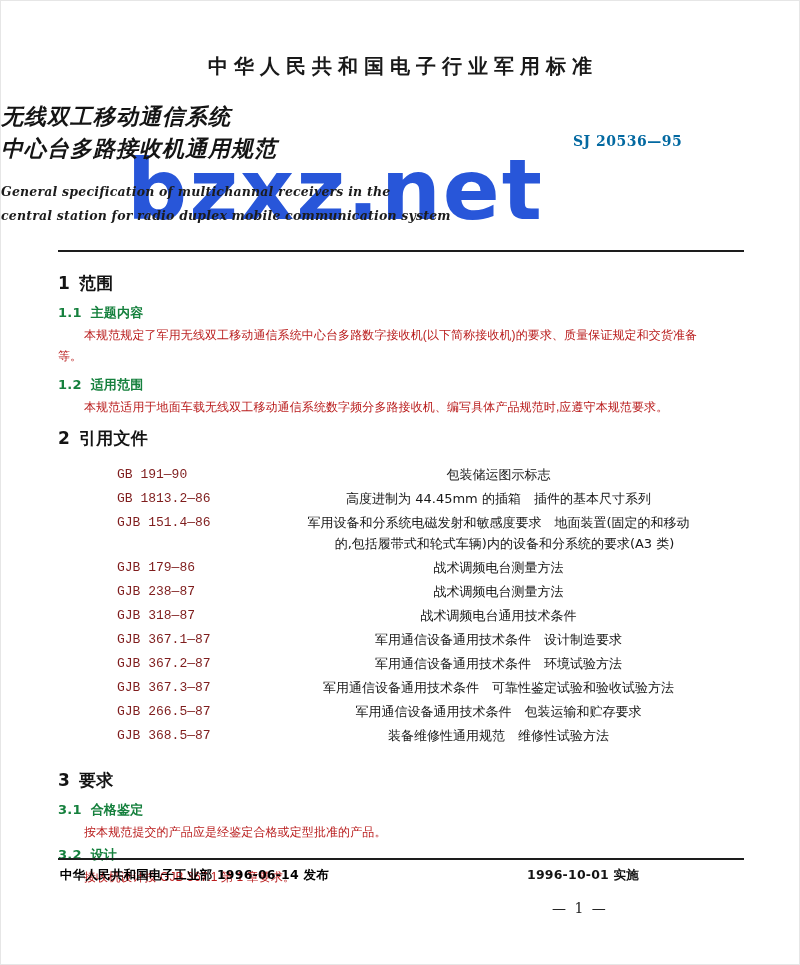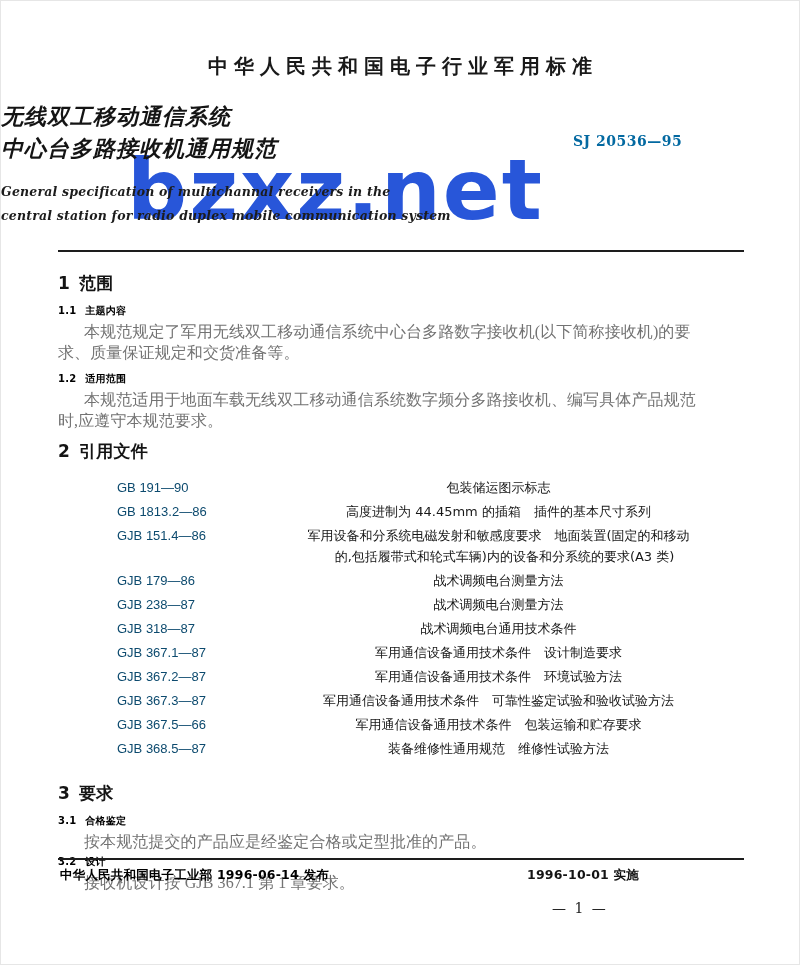--- a/index.html
+++ b/index.html
@@ -121,55 +121,55 @@
     font-weight: bold;
     color: #141414;
     margin: 0 0 0 0;
     padding-top: 9px;
     letter-spacing: 0.2px;
   }
   .h1 .num { margin-right: 9px; }
 
   .h2 {
     font-family: "DejaVu Sans", "Liberation Sans", sans-serif;
-    font-size: 10px;
-    font-weight: bold;
-    color: #000000;
+    font-size: 13px;
+    font-weight: bold;
+    color: #15803d;
     padding-top: 9px;
     letter-spacing: 0.2px;
   }
   .h2 .num { margin-right: 9px; }
 
   .para {
-    font-family: Liberation Serif, serif;
-    font-size: 16px;
+    font-family: Liberation Sans, sans-serif;
+    font-size: 12px;
     line-height: 21px;
-    color: #737373;
+    color: #b91c1c;
     text-indent: 26px;
     margin-top: 3px;
     width: 640px;
     letter-spacing: 0.1px;
   }
 
   
   .ref-list {
     margin-top: 14px;
     margin-left: 59px;
   }
   .ref-row {
     display: flex;
     align-items: flex-start;
     margin-bottom: 3px;
   }
   .ref-code {
     flex: 0 0 132px;
-    font-family: Liberation Sans, sans-serif;
+    font-family: Liberation Mono, monospace;
     font-size: 13px;
     line-height: 21px;
-    color: #0c4a6e;
+    color: #7f1d1d;
     white-space: nowrap;
   }
   .ref-title {
     flex: 1 1 auto;
     font-family: "DejaVu Sans", "Liberation Sans", sans-serif;
     font-size: 13px;
     line-height: 21px;
     color: #171717;
     text-align: center;
   }
@@ -288,21 +288,21 @@
           </div>
           <div class="ref-row">
             <div class="ref-code">GJB 367.2—87</div>
             <div class="ref-title"><span>军用通信设备通用技术条件</span><span class="gap"></span><span>环境试验方法</span></div>
           </div>
           <div class="ref-row">
             <div class="ref-code">GJB 367.3—87</div>
             <div class="ref-title"><span>军用通信设备通用技术条件</span><span class="gap"></span><span>可靠性鉴定试验和验收试验方法</span></div>
           </div>
           <div class="ref-row">
-            <div class="ref-code">GJB 367.5—66</div>
+            <div class="ref-code">GJB 266.5—87</div>
             <div class="ref-title"><span>军用通信设备通用技术条件</span><span class="gap"></span><span>包装运输和贮存要求</span></div>
           </div>
           <div class="ref-row">
             <div class="ref-code">GJB 368.5—87</div>
             <div class="ref-title"><span>装备维修性通用规范</span><span class="gap"></span><span>维修性试验方法</span></div>
           </div>
         </div>
 
       <div class="h1" style="padding-top:20px">
         <span class="num">3</span><span>要求</span>

